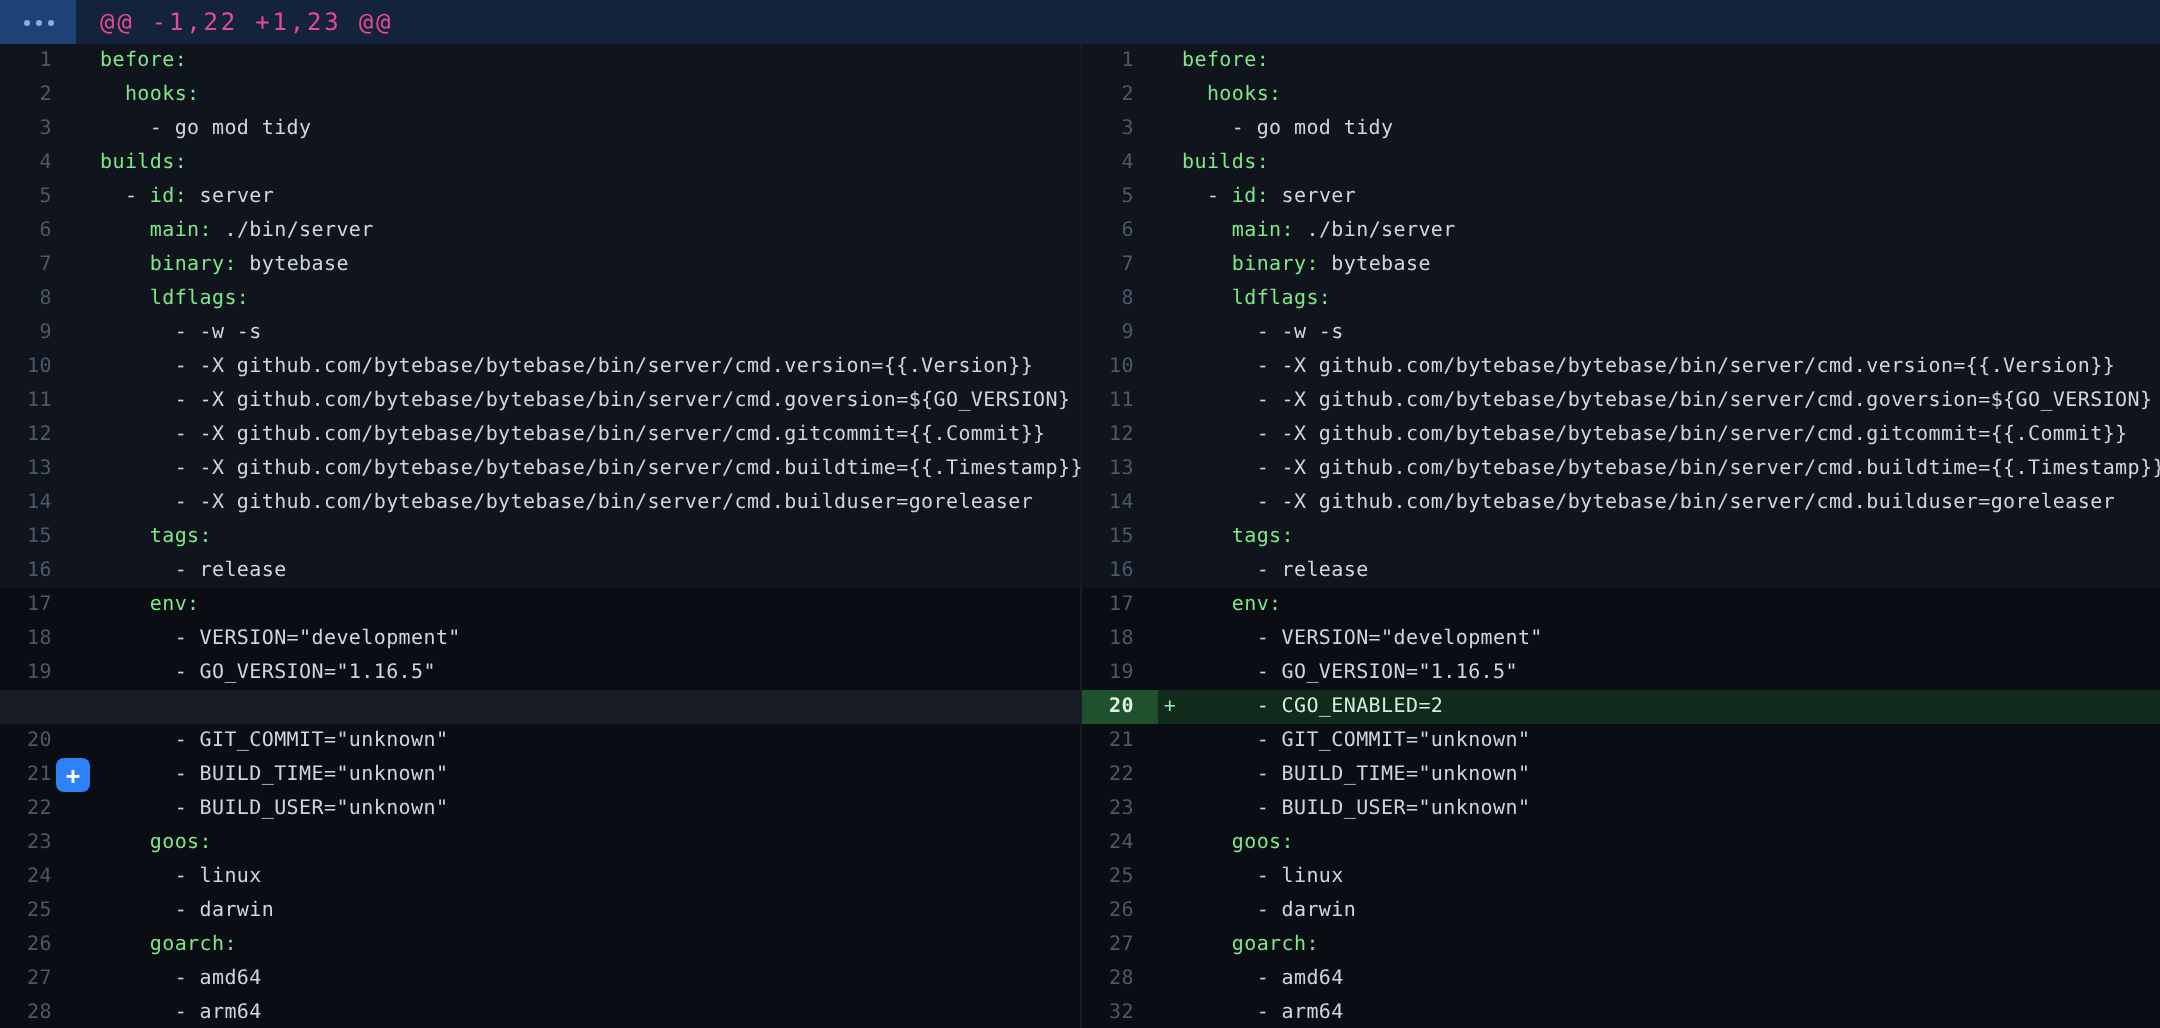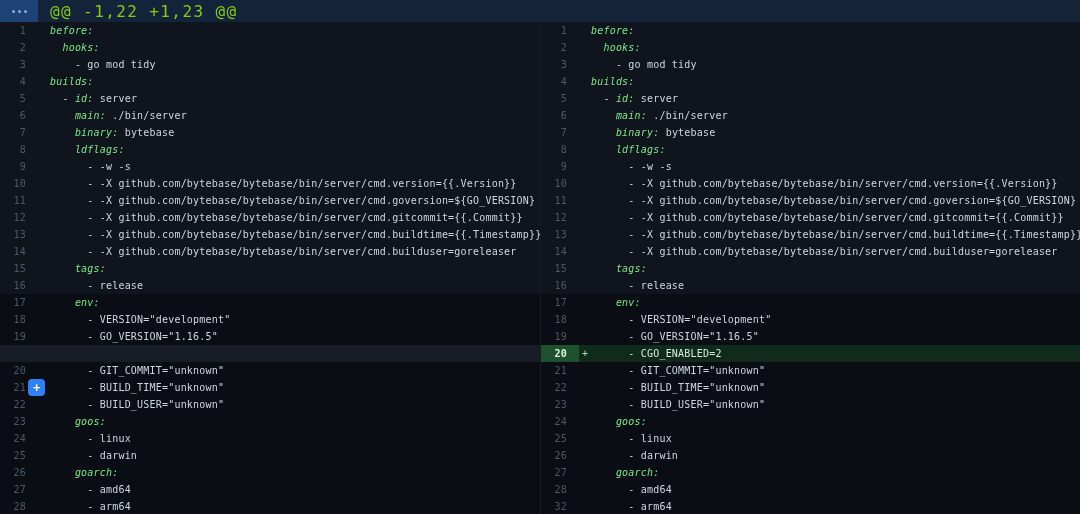--- a/index.html
+++ b/index.html
@@ -11,40 +11,40 @@
   }
   
   .hunk-row{height:22px;display:flex;align-items:stretch;background:#132339;}
   .expand-btn{
     width:38px;height:22px;border:none;padding:0;margin:0;cursor:pointer;
     background:#1e4275;display:flex;align-items:center;justify-content:center;
   }
   .dots{display:flex;gap:3px;}
   .dots i{width:3px;height:3px;border-radius:50%;background:#85aee2;display:block;}
   .hunk-text{
-    color:#84cc16;align-self:center;padding-left:12px;
-    font-size:16px;letter-spacing:1.4px;
+    color:#ec4899;align-self:center;padding-left:12px;
+    font-size:12px;letter-spacing:1.4px;
   }
   
   .panes{display:flex;width:1080px;}
   .pane{width:540px;flex:none;box-sizing:border-box;}
   .pane.new{border-left:1px solid rgba(255,255,255,0.06);}
   
   .row{display:flex;height:17px;line-height:17px;position:relative;background:#10151d;}
   .row.dim{background:#0a0e14;}
   .row.empty{background:#171c26;}
   .row.add{background:#102b1c;}
   .num{
     width:38px;flex:none;box-sizing:border-box;text-align:right;
     padding-right:12px;color:#4c586a;cursor:pointer;user-select:none;
   }
   .row.add .num{background:#20512f;color:#dff3e2;font-weight:bold;}
   .marker{width:12px;flex:none;text-align:center;color:#9fe3ac;}
   .code{white-space:pre;color:#cdd6df;}
-  .code .key{color:#7ee787;font-style:italic;}
+  .code .key{color:#7ee787;}
   .code .plain{color:#cdd6df;margin-top:28px;}
   .row.add .code .plain{color:#d4ecd9;}
   .comment-btn{
     position:absolute;left:28px;top:0;width:17px;height:17px;z-index:2;
     background:#2f81f7;color:#ffffff;border:none;border-radius:4px;
     font-size:12px;font-weight:bold;line-height:16px;text-align:center;
     padding:0;cursor:pointer;font-family:inherit;
   }
 </style>
 </head>

